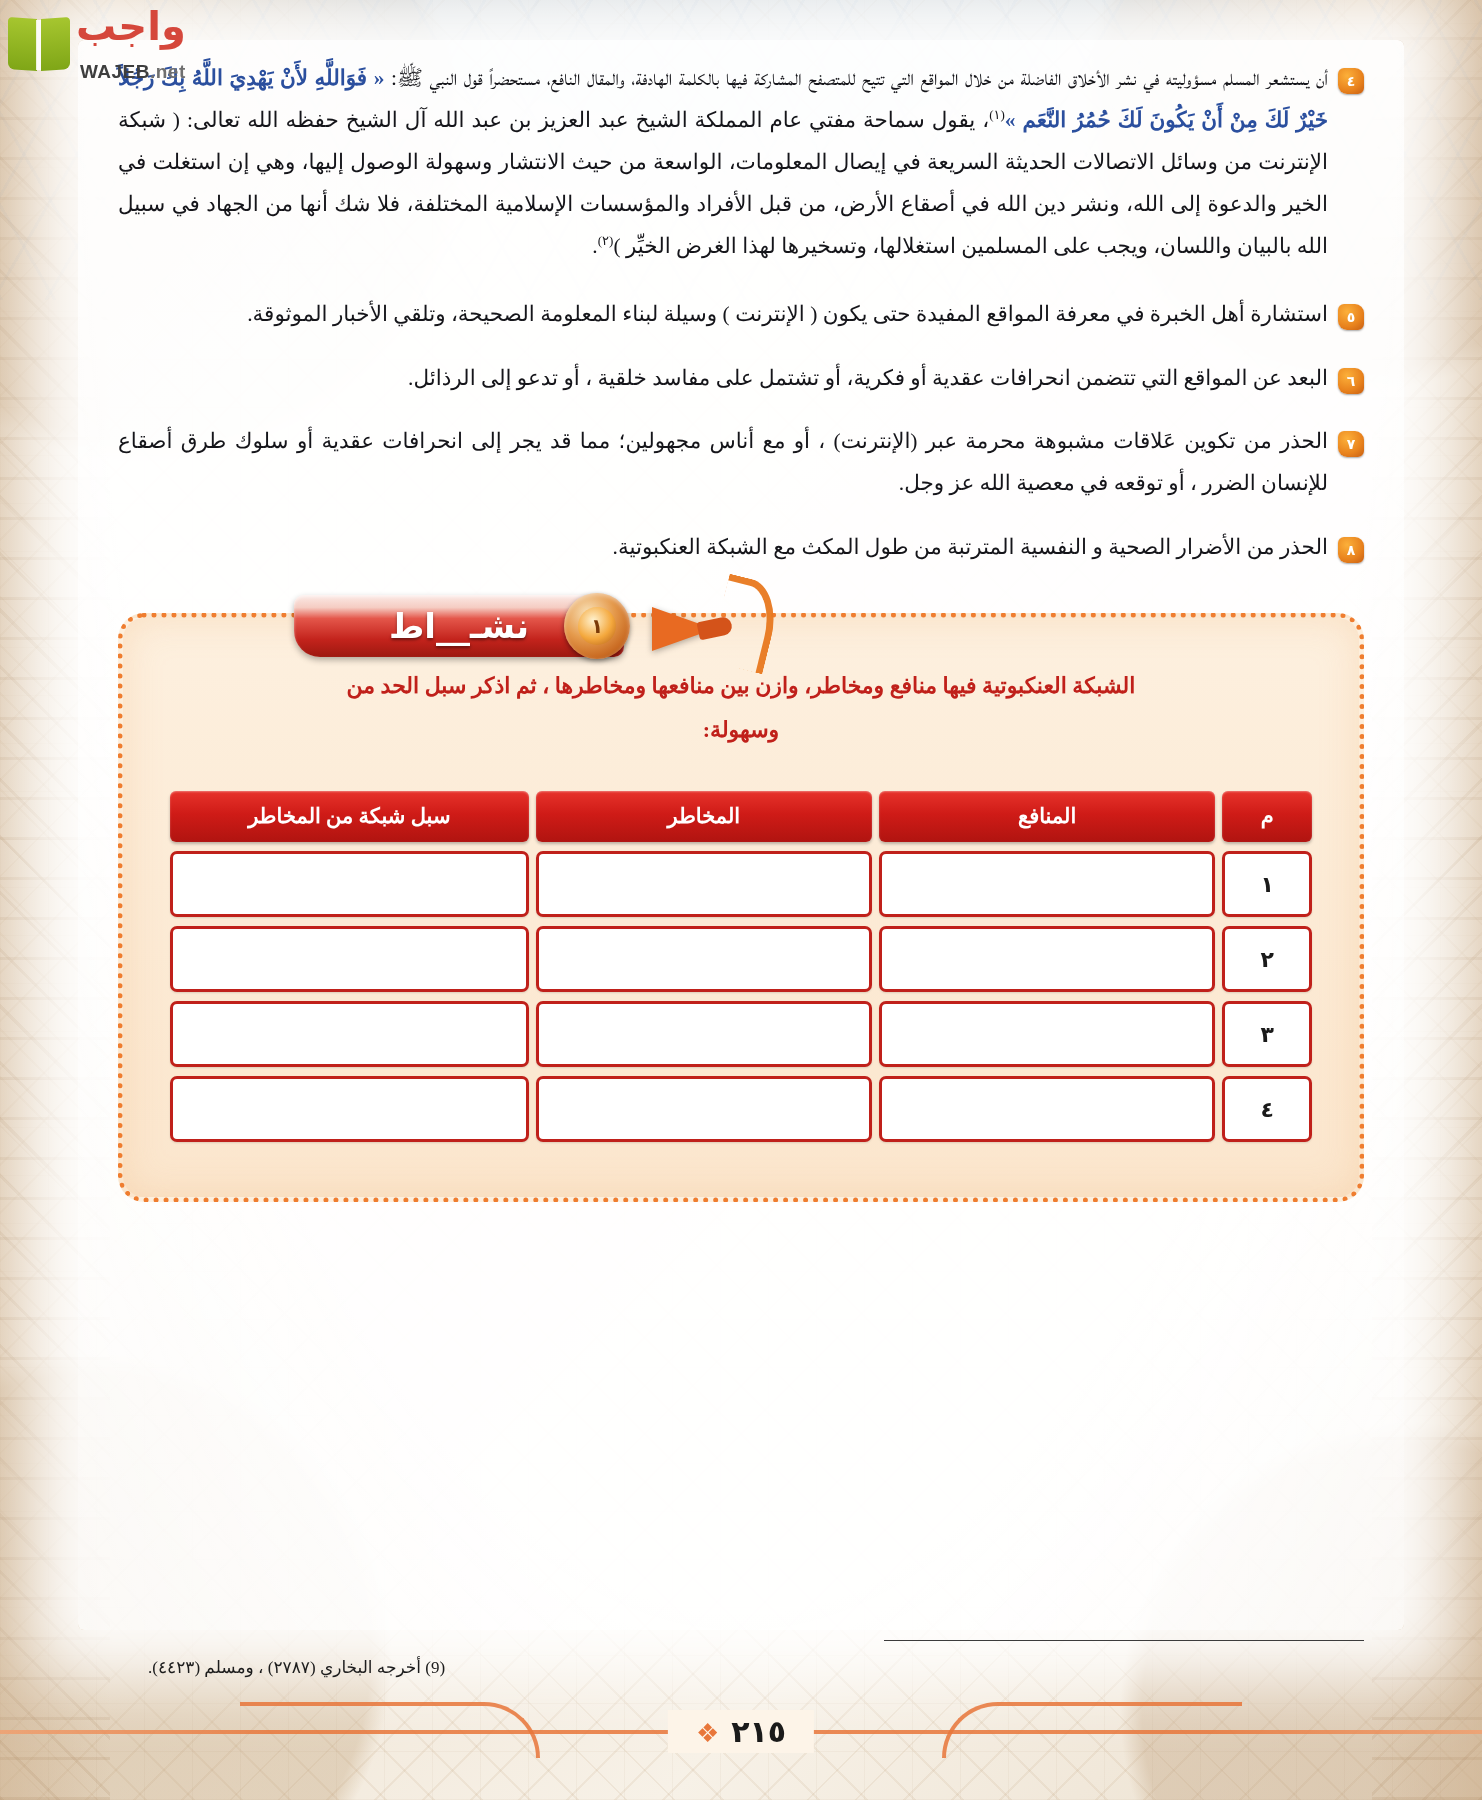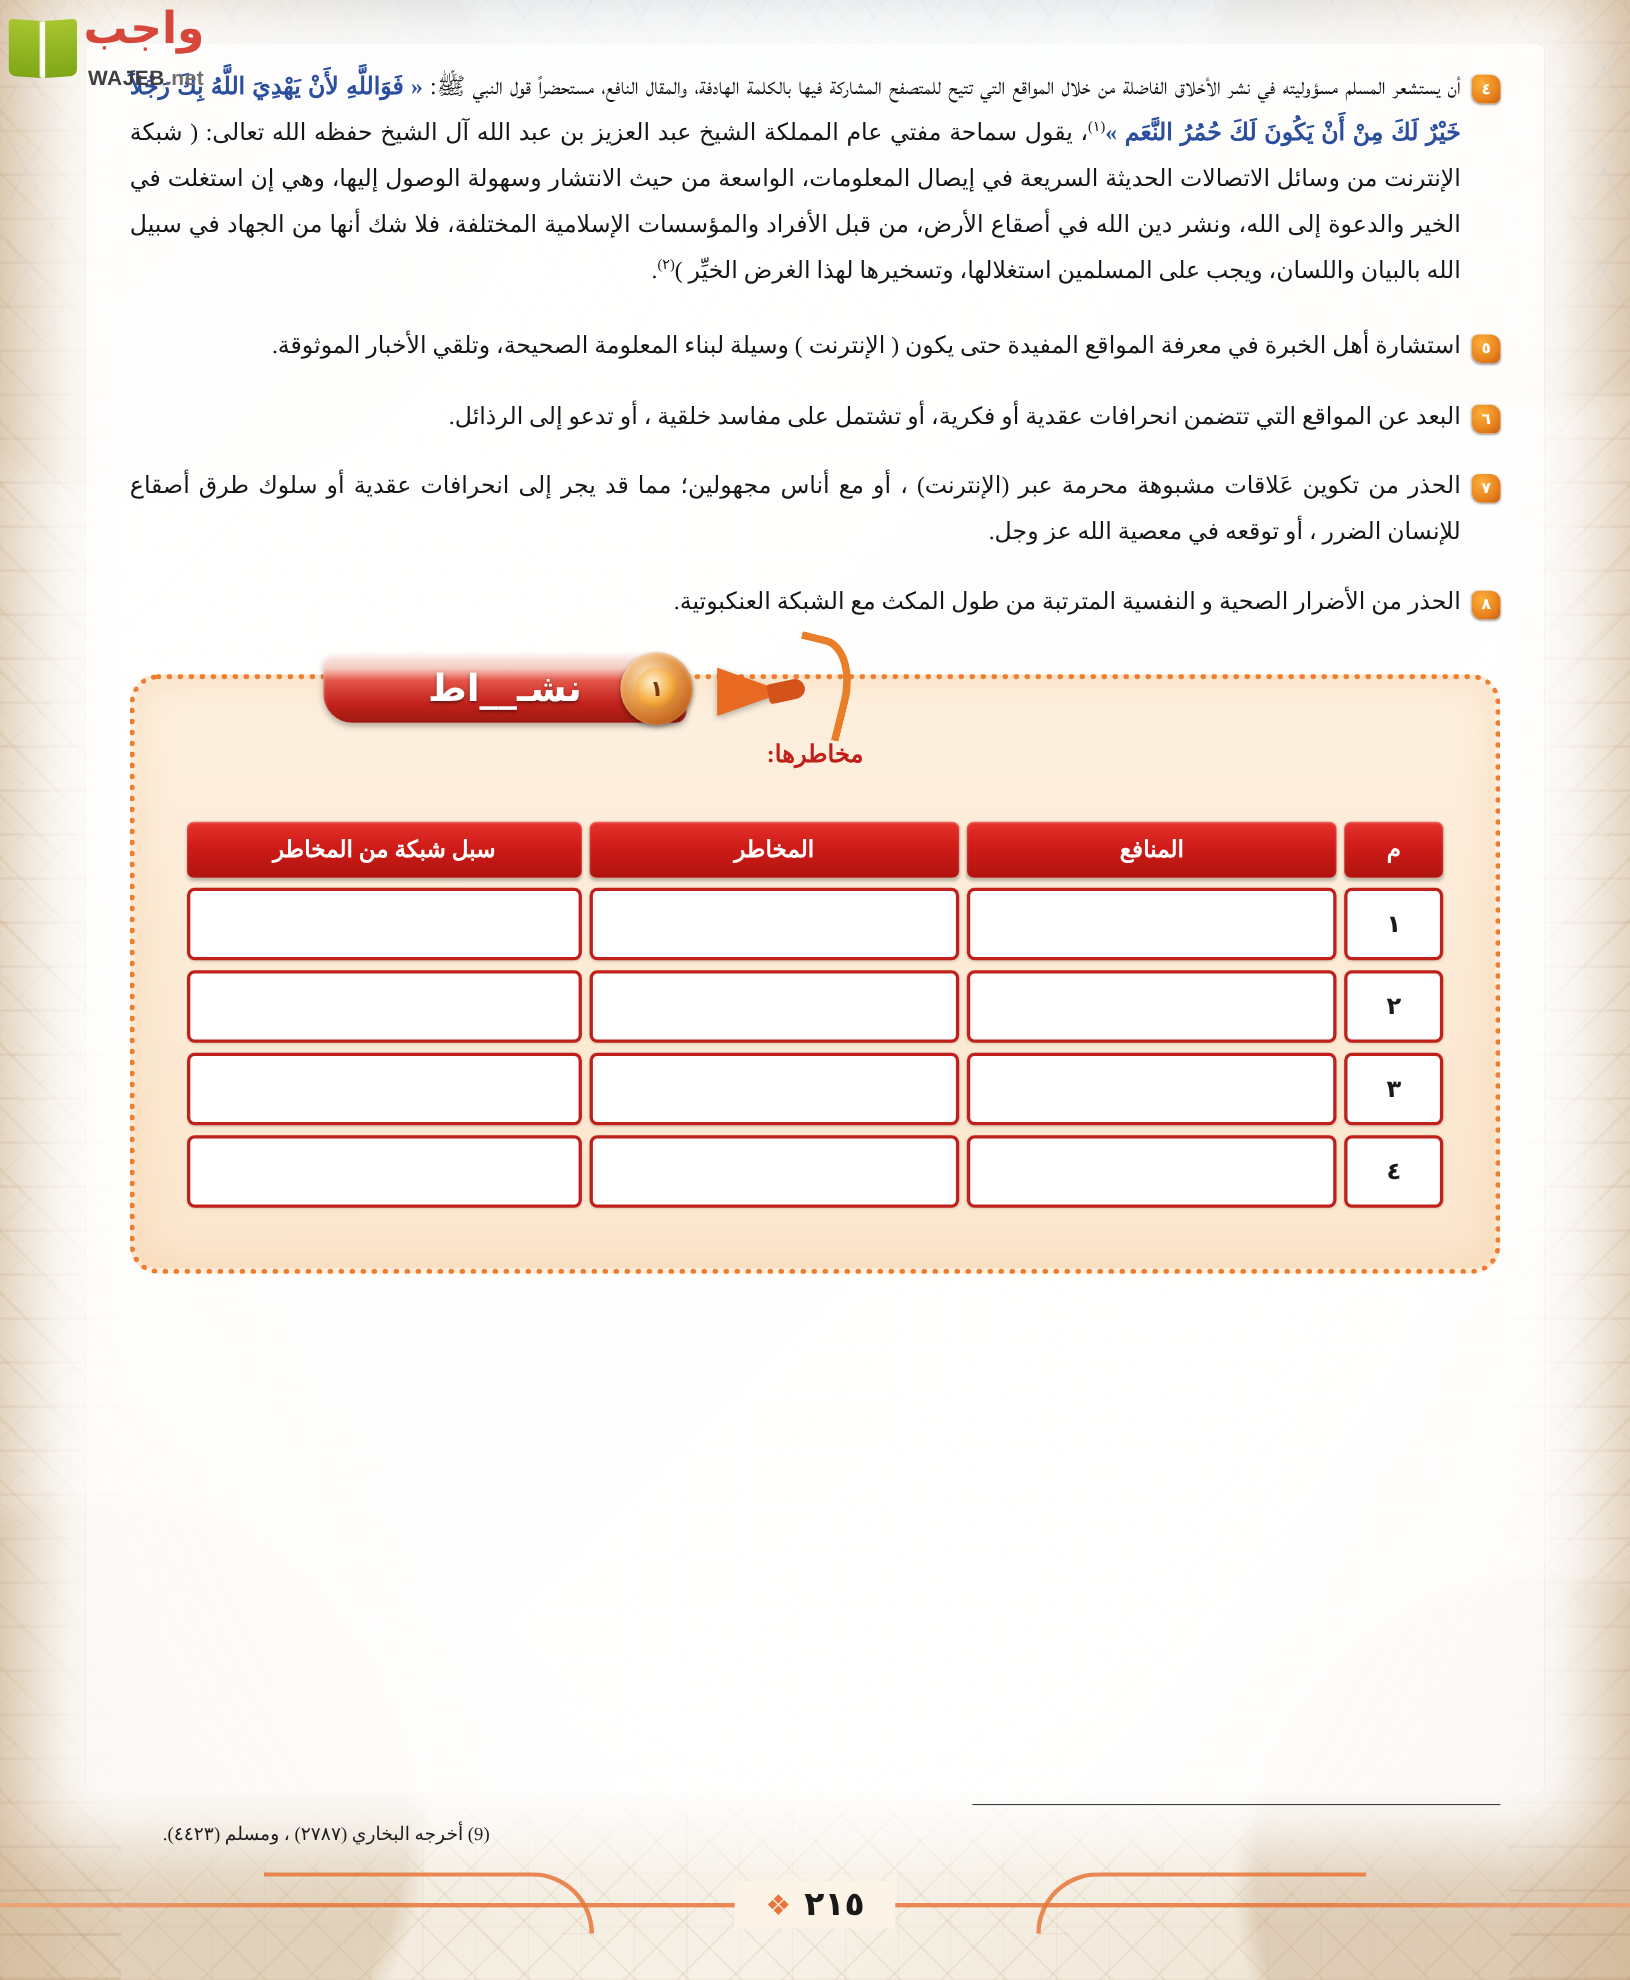--- a/index.html
+++ b/index.html
@@ -352,21 +352,22 @@
         <div class="banner-medal">
           <div class="inner">١</div>
         </div>
         <div class="banner-ribbon"></div>
         <div class="banner-swirl"></div>
       </div>
     </div>
 
     <div class="activity-box">
       <div class="activity-q">
-        <span class="l2">مخاطرها:</span>
+        <span>الشبكة العنكبوتية فيها منافع ومخاطر، وازن بين منافعها ومخاطرها ، ثم اذكر سبل الحد من</span>
+        <span class="l2">وسهولة:</span>
       </div>
 
       <table class="act-table">
         <thead>
           <tr>
             <th class="th-idx">م</th>
             <th class="th-benefit">المنافع</th>
             <th class="th-risk">المخاطر</th>
             <th class="th-remedy">سبل شبكة من المخاطر</th>
           </tr>

